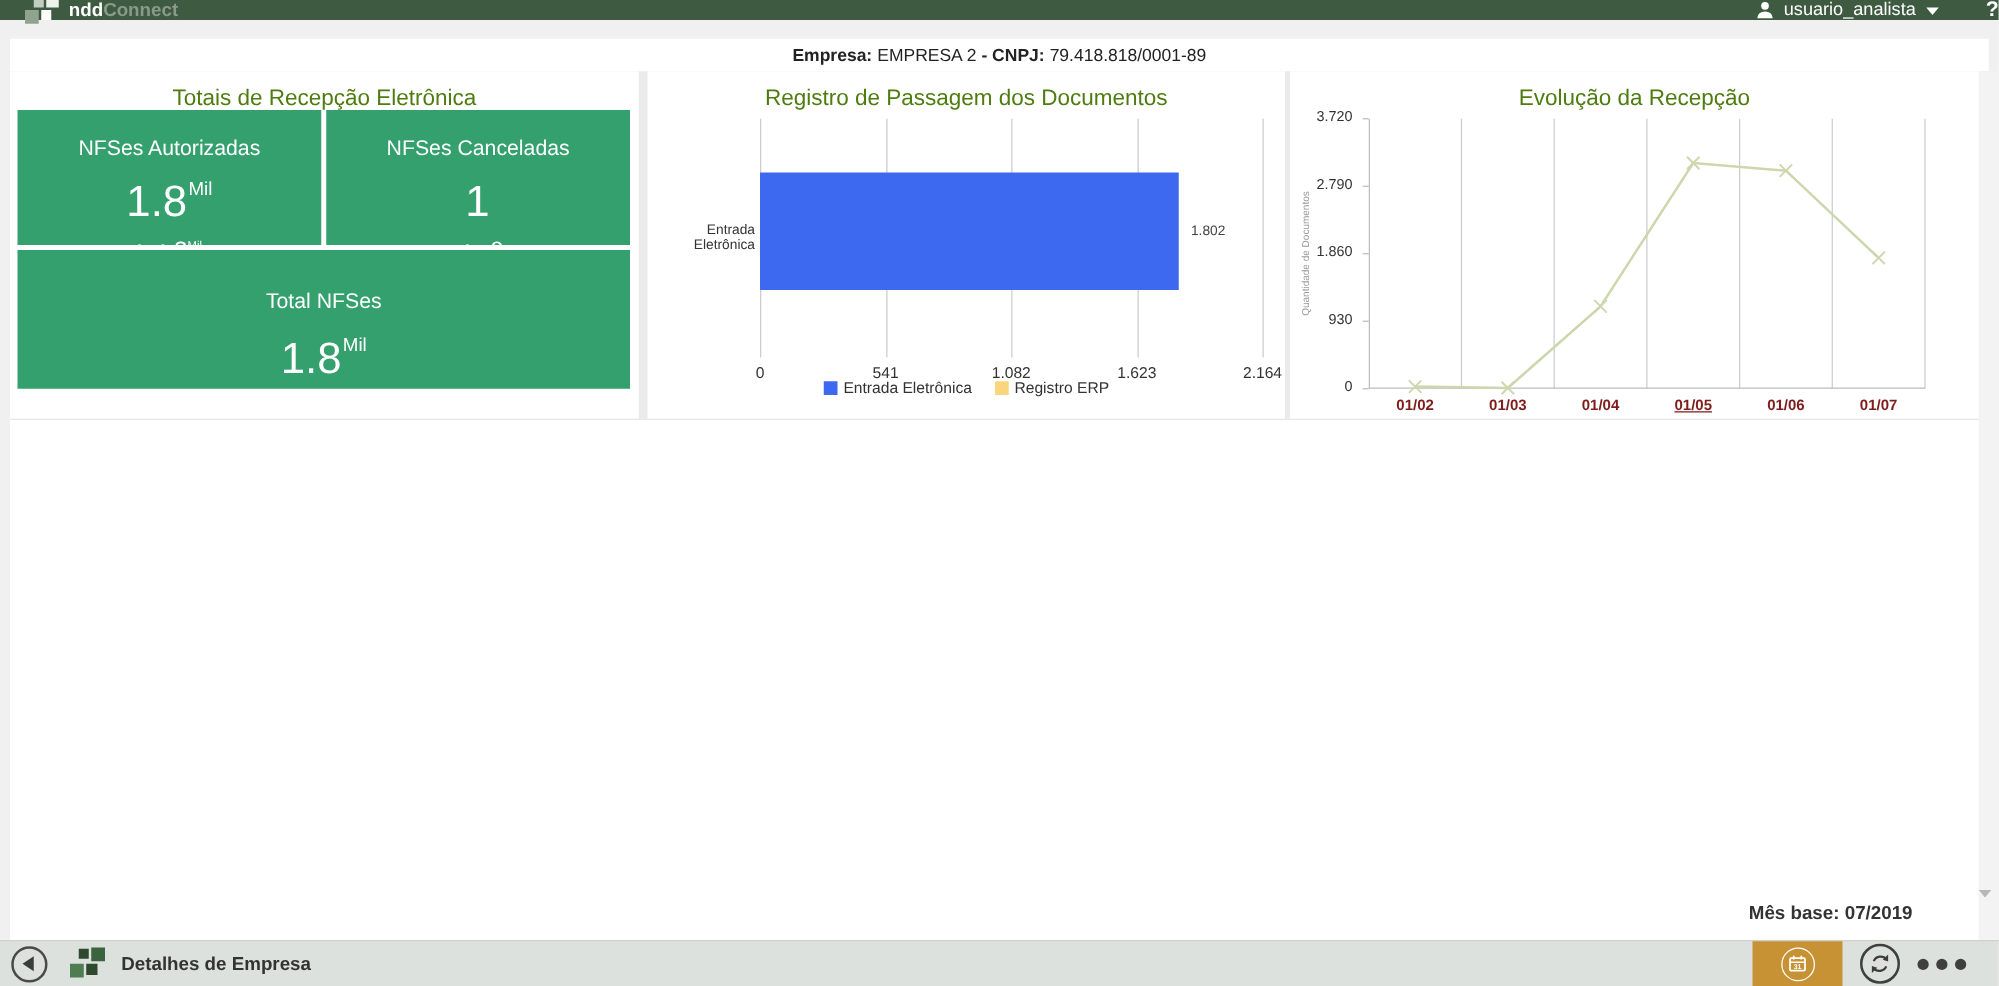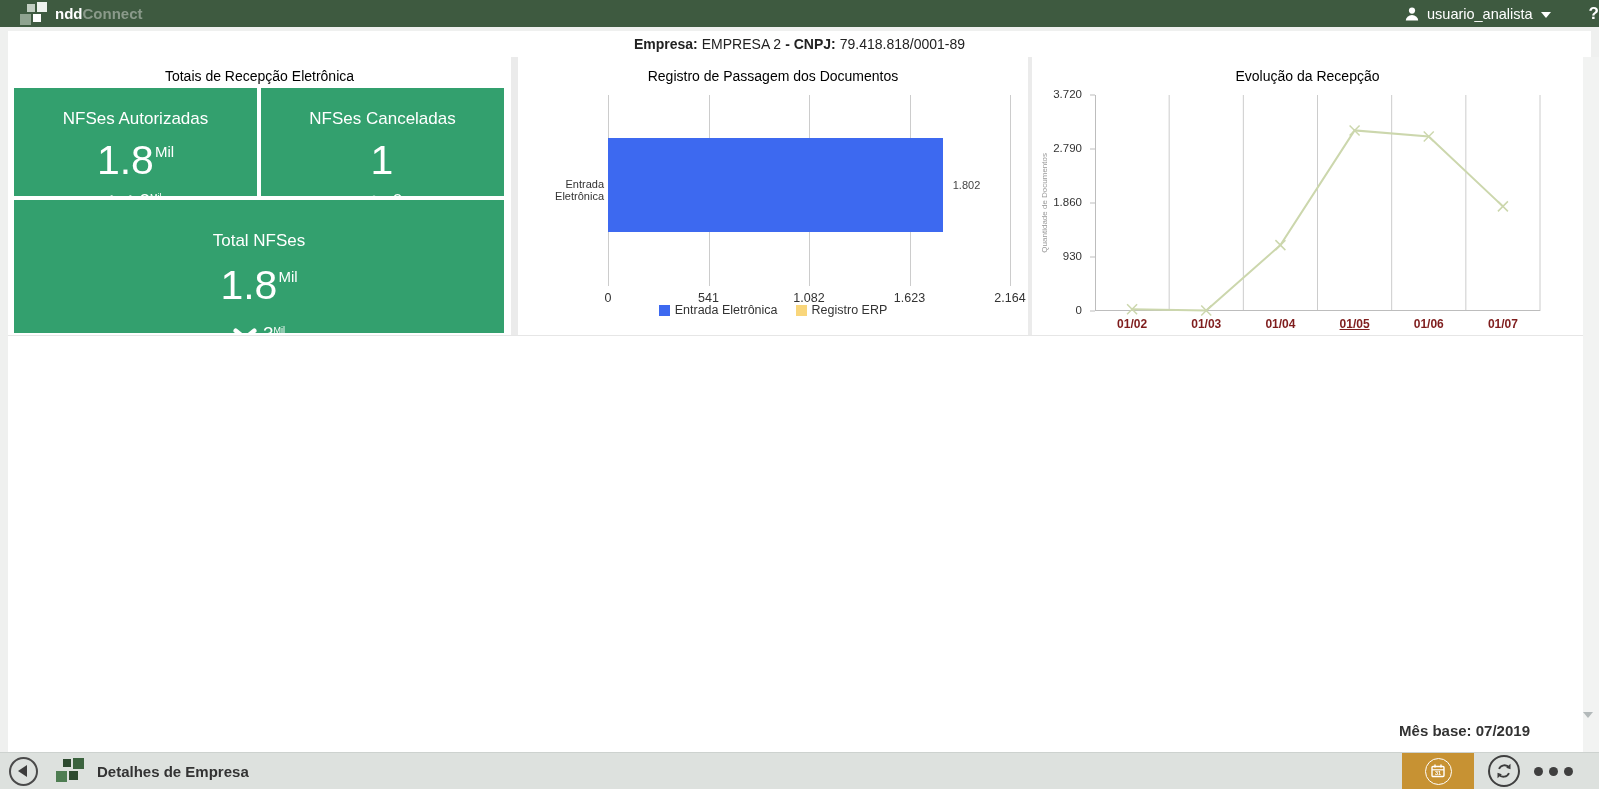--- a/index.html
+++ b/index.html
@@ -1,21 +1,21 @@
 <!DOCTYPE html>
 <html><head>
 <meta charset="utf-8">
 <style>
   html,body{margin:0;padding:0;}
   body{
     width:1599px;height:789px;position:relative;overflow:hidden;
     background:#eff0ef;font-family:"Liberation Sans",sans-serif;color:#333;
   }
   
-  .top-header{position:absolute;top:0;left:0;right:0;height:27px;background:#3e5a40;
+  .top-header{position:absolute;top:0;left:0;right:0;height:16px;background:#3e5a40;
     display:flex;align-items:center;}
   .brand{display:flex;align-items:center;margin-left:20px;}
   .sq-logo{position:relative;width:27px;height:24px;margin-right:8px;}
   .sq{position:absolute;}
   .sq-logo.header .s1{left:7px;top:2px;width:8px;height:8px;background:#c2cec2;}
   .sq-logo.header .s2{left:17px;top:0;width:10px;height:10px;background:#eef2ee;}
   .sq-logo.header .s3{left:0;top:12px;width:11px;height:11px;background:#8fa390;}
   .sq-logo.header .s4{left:13px;top:12px;width:8px;height:8px;background:#ffffff;}
   .brand-bold{font-size:15px;font-weight:bold;color:#fff;}
   .brand-light{font-size:15px;font-weight:bold;color:#8a9a8a;}
@@ -36,31 +36,31 @@
     border-left:5px solid transparent;border-right:5px solid transparent;border-top:6px solid #b3b9ba;cursor:pointer;}
   .vdiv{position:absolute;top:0;height:278px;background:#ebebeb;}
   .vdiv.d1{left:503px;width:7px;}
   .vdiv.d2{left:1020px;width:4px;}
   .hdiv{position:absolute;top:278px;left:0;right:0;height:1px;background:#e6e6e6;}
   .panel{position:absolute;top:0;height:278px;}
   .panel-a{left:0;width:503px;}
   .panel-b{left:510px;width:510px;}
   .panel-c{left:1024px;right:0;}
   .panel-title{position:absolute;top:11px;left:0;right:0;text-align:center;
-    font-size:14px;color:#000000;}
+    font-size:18px;color:#4d7c0f;}
   
   .tiles-row1{position:absolute;left:6px;right:7px;top:31px;height:108px;display:flex;gap:4px;}
-  .tiles-row2{position:absolute;left:6px;right:7px;top:143px;height:133px;display:flex;}
+  .tiles-row2{position:absolute;left:6px;right:7px;top:143px;height:111px;display:flex;}
   .tile{flex:1;background:#33a06e;color:#fff;display:flex;flex-direction:column;
     align-items:center;cursor:pointer;}
   .tile-label{font-size:17px;margin-top:21px;}
   .tile.big .tile-label{margin-top:31px;}
   .tile-value{line-height:40px;margin-top:3px;}
   .tile.big .tile-value{margin-top:6px;}
-  .tile-value .num{font-size:41px;}
+  .tile-value .num{font-size:35px;}
   .tile-value .unit{font-size:15px;vertical-align:17px;margin-left:1px;}
   .tile-trend{display:flex;align-items:center;gap:6px;margin-top:1px;}
   .tile.big .tile-trend{margin-top:9px;justify-content:center;}
   .trend-icon{width:24px;height:13px;}
   .trend-icon.up{transform:rotate(180deg);}
   .tile-sec{font-size:19px;}
   .tile-sec .sunit{font-size:9px;vertical-align:7px;}
   
   .bar-plot{position:absolute;left:90px;top:38px;width:402px;height:185px;}
   .vline{position:absolute;top:0;width:1px;height:191px;background:#ccc;}

